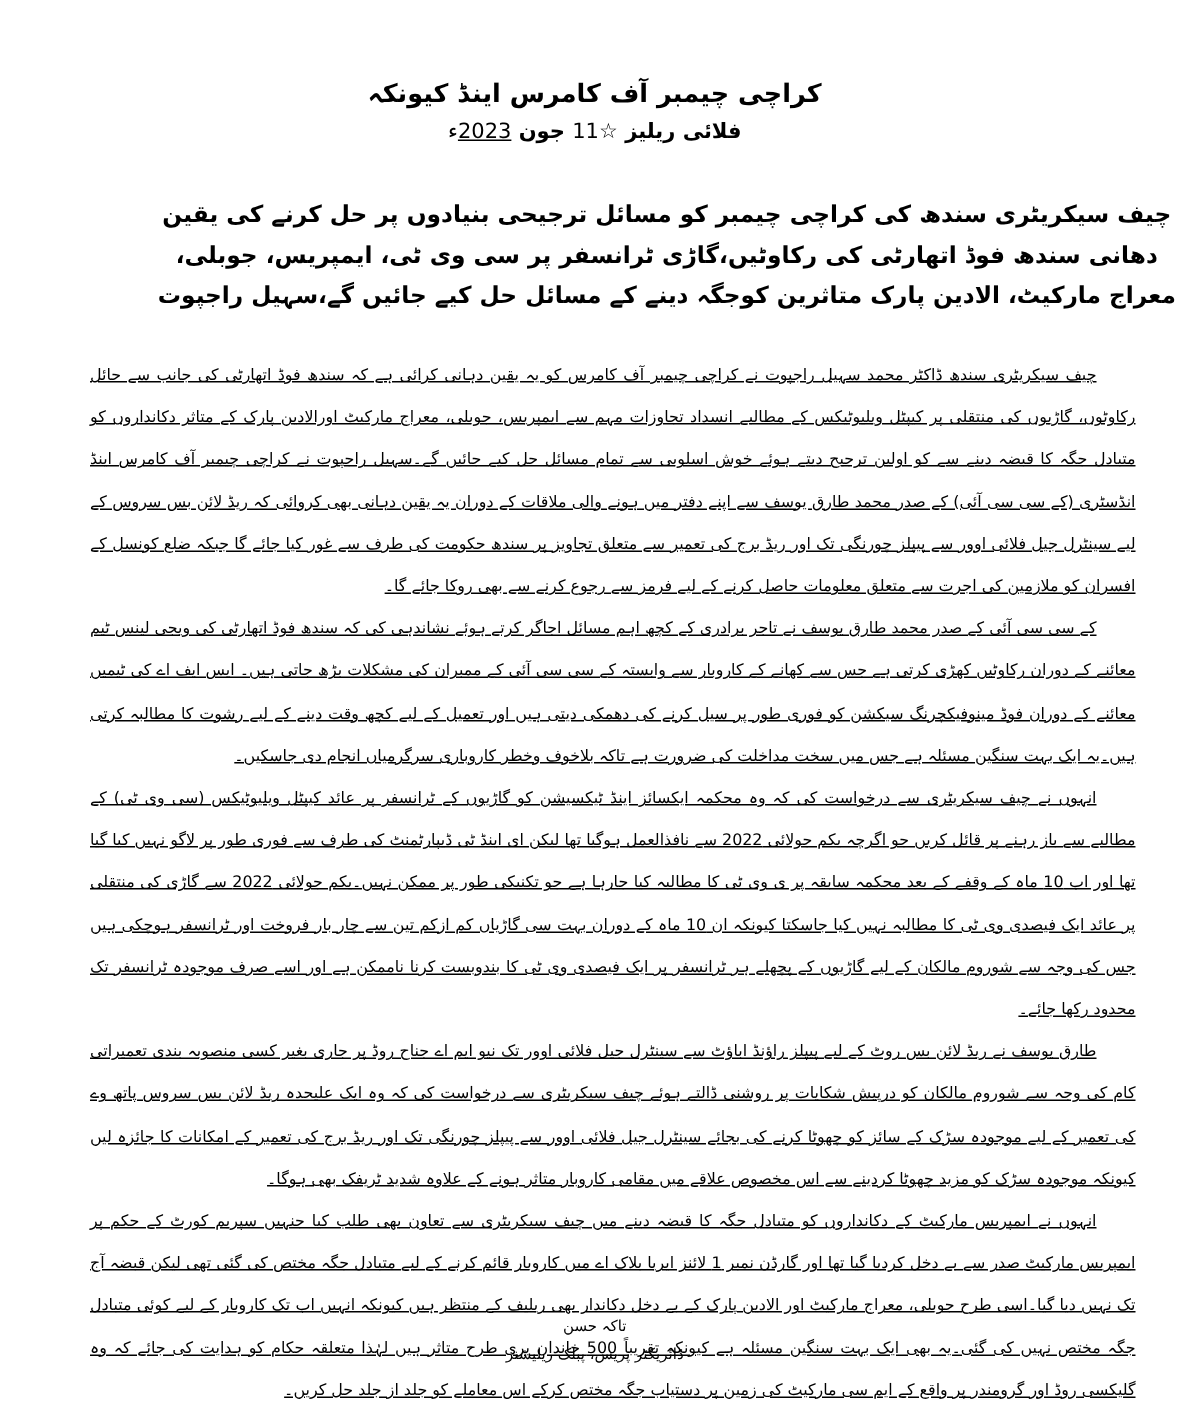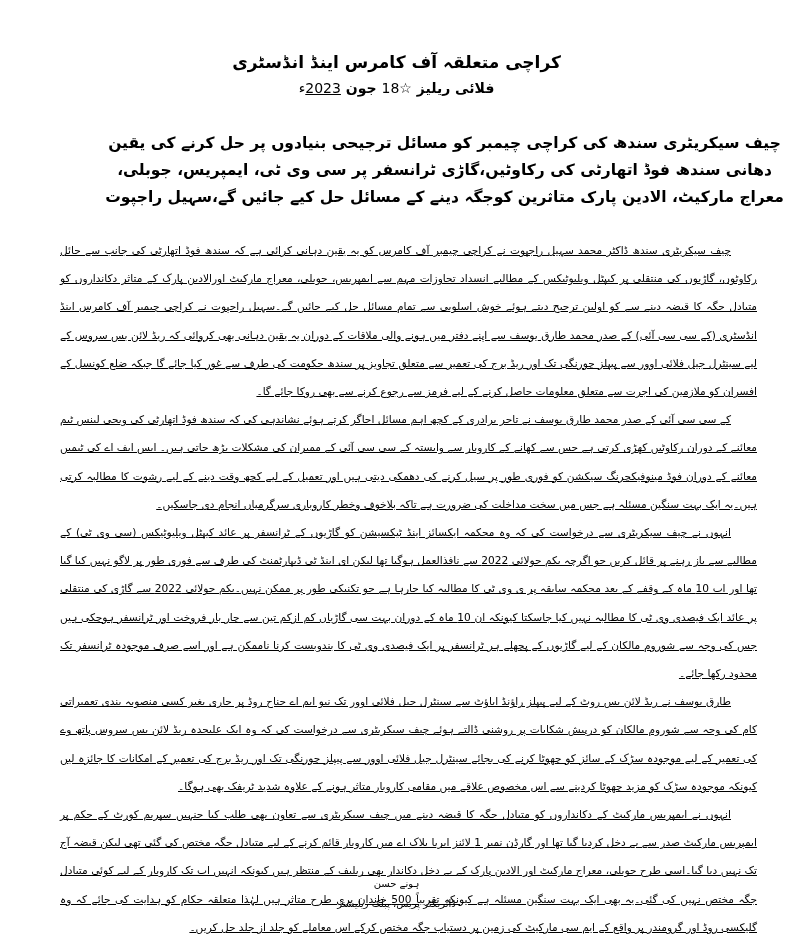--- a/index.html
+++ b/index.html
@@ -19,36 +19,36 @@
   .sig { position: absolute; left: 0; width: 793px; text-align: center; direction: rtl;
          font-family: "DejaVu Sans", sans-serif; font-size: 10px; }
   .sig-name { top: 878px; }
   .sig-title { top: 898px; }
 </style>
 </head>
 <body>
 
 <div class="page">
 
-  <div class="hdr org">کراچی متعلقہ آف کامرس اینڈ انڈسٹری</div>
+  <div class="hdr org">کراچی چیمبر آف کامرس اینڈ کیونکہ</div>
 
   <div class="hdr rel">
     <span>فلائی ریلیز</span>
-    <span style="font-weight:normal">☆</span><span class="num">18</span>
+    <span style="font-weight:normal">☆</span><span class="num">11</span>
     <span>جون</span>
     <span class="date-year">2023</span><span style="font-weight:normal">ء</span>
   </div>
 
   <div class="headline">چیف سیکریٹری سندھ کی کراچی چیمبر کو مسائل ترجیحی بنیادوں پر حل کرنے کی یقین دھانی سندھ فوڈ اتھارٹی کی رکاوٹیں،گاڑی ٹرانسفر پر سی وی ٹی، ایمپریس، جوبلی، معراج مارکیٹ، الادین پارک متاثرین کوجگہ دینے کے مسائل حل کیے جائیں گے،سہیل راجپوت</div>
 
   <div class="body">
     <p>چیف سیکریٹری سندھ ڈاکٹر محمد سہیل راجپوت نے کراچی چیمبر آف کامرس کو یہ یقین دہانی کرائی ہے کہ سندھ فوڈ اتھارٹی کی جانب سے حائل رکاوٹوں، گاڑیوں کی منتقلی پر کیپٹل ویلیوٹیکس کے مطالبے انسداد تجاوزات مہم سے ایمپریس، جوبلی، معراج مارکیٹ اورالادین پارک کے متاثر دکانداروں کو متبادل جگہ کا قبضہ دینے سے کو اولین ترجیح دیتے ہوئے خوش اسلوبی سے تمام مسائل حل کیے جائیں گے۔سہیل راجپوت نے کراچی چیمبر آف کامرس اینڈ انڈسٹری (کے سی سی آئی) کے صدر محمد طارق یوسف سے اپنے دفتر میں ہونے والی ملاقات کے دوران یہ یقین دہانی بھی کروائی کہ ریڈ لائن بس سروس کے لیے سینٹرل جیل فلائی اوور سے پیپلز چورنگی تک اور ریڈ برج کی تعمیر سے متعلق تجاویز پر سندھ حکومت کی طرف سے غور کیا جائے گا جبکہ ضلع کونسل کے افسران کو ملازمین کی اجرت سے متعلق معلومات حاصل کرنے کے لیے فرمز سے رجوع کرنے سے بھی روکا جائے گا۔</p>
     <p>کے سی سی آئی کے صدر محمد طارق یوسف نے تاجر برادری کے کچھ اہم مسائل اجاگر کرتے ہوئے نشاندہی کی کہ سندھ فوڈ اتھارٹی کی ویجی لینس ٹیم معائنے کے دوران رکاوٹیں کھڑی کرتی ہے جس سے کھانے کے کاروبار سے وابستہ کے سی سی آئی کے ممبران کی مشکلات بڑھ جاتی ہیں۔ ایس ایف اے کی ٹیمیں معائنے کے دوران فوڈ مینوفیکچرنگ سیکشن کو فوری طور پر سیل کرنے کی دھمکی دیتی ہیں اور تعمیل کے لیے کچھ وقت دینے کے لیے رشوت کا مطالبہ کرتی ہیں۔یہ ایک بہت سنگین مسئلہ ہے جس میں سخت مداخلت کی ضرورت ہے تاکہ بلاخوف وخطر کاروباری سرگرمیاں انجام دی جاسکیں۔</p>
     <p>انہوں نے چیف سیکریٹری سے درخواست کی کہ وہ محکمہ ایکسائز اینڈ ٹیکسیشن کو گاڑیوں کے ٹرانسفر پر عائد کیپٹل ویلیوٹیکس (سی وی ٹی) کے مطالبے سے باز رہنے پر قائل کریں جو اگرچہ یکم جولائی 2022 سے نافذالعمل ہوگیا تھا لیکن ای اینڈ ٹی ڈیپارٹمنٹ کی طرف سے فوری طور پر لاگو نہیں کیا گیا تھا اور اب 10 ماہ کے وقفے کے بعد محکمہ سابقہ پر ی وی ٹی کا مطالبہ کیا جارہا ہے جو تکنیکی طور پر ممکن نہیں۔یکم جولائی 2022 سے گاڑی کی منتقلی پر عائد ایک فیصدی وی ٹی کا مطالبہ نہیں کیا جاسکتا کیونکہ ان 10 ماہ کے دوران بہت سی گاڑیاں کم ازکم تین سے چار بار فروخت اور ٹرانسفر ہوچکی ہیں جس کی وجہ سے شوروم مالکان کے لیے گاڑیوں کے پچھلے ہر ٹرانسفر پر ایک فیصدی وی ٹی کا بندوبست کرنا ناممکن ہے اور اسے صرف موجودہ ٹرانسفر تک محدود رکھا جائے۔</p>
     <p>طارق یوسف نے ریڈ لائن بس روٹ کے لیے پیپلز راؤنڈ اباؤٹ سے سینٹرل جیل فلائی اوور تک نیو ایم اے جناح روڈ پر جاری بغیر کسی منصوبہ بندی تعمیراتی کام کی وجہ سے شوروم مالکان کو درپیش شکایات پر روشنی ڈالتے ہوئے چیف سیکریٹری سے درخواست کی کہ وہ ایک علیحدہ ریڈ لائن بس سروس پاتھ وے کی تعمیر کے لیے موجودہ سڑک کے سائز کو چھوٹا کرنے کی بجائے سینٹرل جیل فلائی اوور سے پیپلز چورنگی تک اور ریڈ برج کی تعمیر کے امکانات کا جائزہ لیں کیونکہ موجودہ سڑک کو مزید چھوٹا کردینے سے اس مخصوص علاقے میں مقامی کاروبار متاثر ہونے کے علاوہ شدید ٹریفک بھی ہوگا۔</p>
     <p>انہوں نے ایمپریس مارکیٹ کے دکانداروں کو متبادل جگہ کا قبضہ دینے میں چیف سیکریٹری سے تعاون بھی طلب کیا جنہیں سپریم کورٹ کے حکم پر ایمپریس مارکیٹ صدر سے بے دخل کردیا گیا تھا اور گارڈن نمبر 1 لائنز ایریا بلاک اے میں کاروبار قائم کرنے کے لیے متبادل جگہ مختص کی گئی تھی لیکن قبضہ آج تک نہیں دیا گیا۔اسی طرح جوبلی، معراج مارکیٹ اور الادین پارک کے بے دخل دکاندار بھی ریلیف کے منتظر ہیں کیونکہ انہیں اب تک کاروبار کے لیے کوئی متبادل جگہ مختص نہیں کی گئی۔یہ بھی ایک بہت سنگین مسئلہ ہے کیونکہ تقریباً 500 خاندان بری طرح متاثر ہیں لہٰذا متعلقہ حکام کو ہدایت کی جائے کہ وہ گلیکسی روڈ اور گرومندر پر واقع کے ایم سی مارکیٹ کی زمین پر دستیاب جگہ مختص کرکے اس معاملے کو جلد از جلد حل کریں۔</p>
 
   </div>
 
-  <div class="sig sig-name">ہونے حسن</div>
+  <div class="sig sig-name">تاکہ حسن</div>
   <div class="sig sig-title">ڈائریکٹر پریس، پبلک ریلیشنز</div>
 
 </div>
 
 </body></html>

